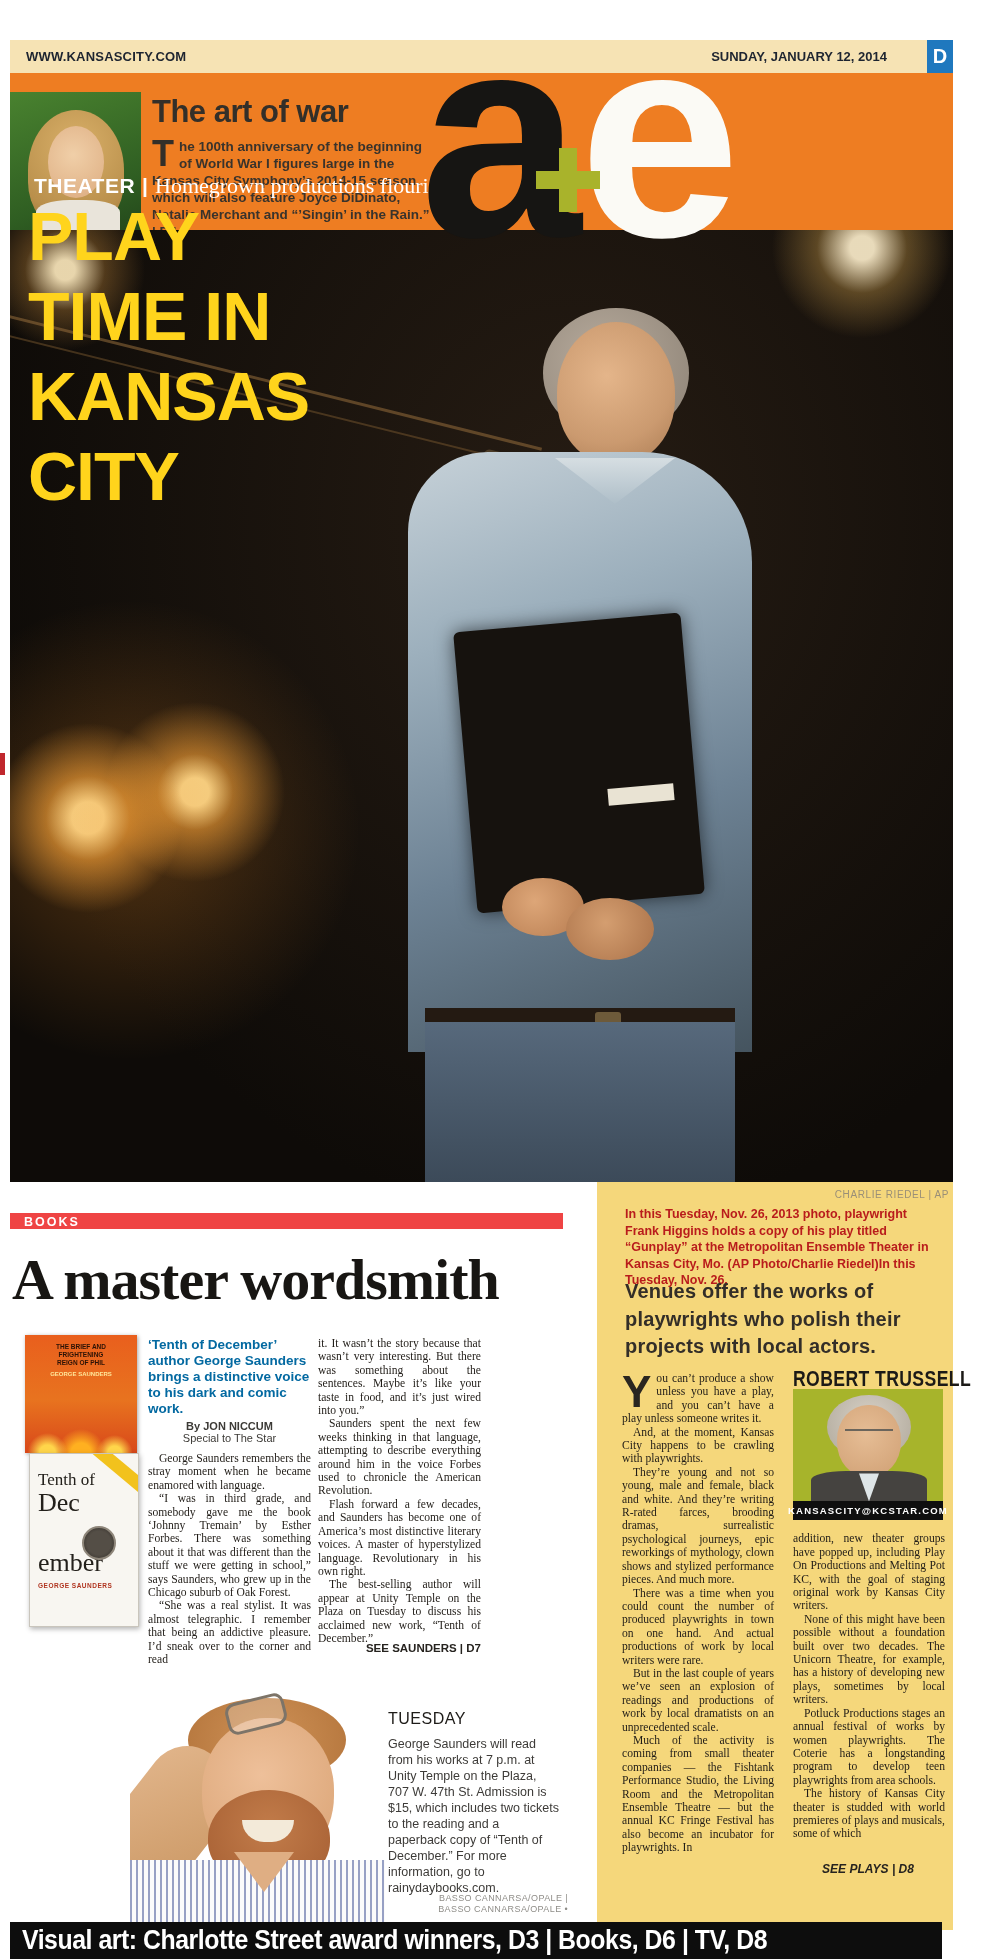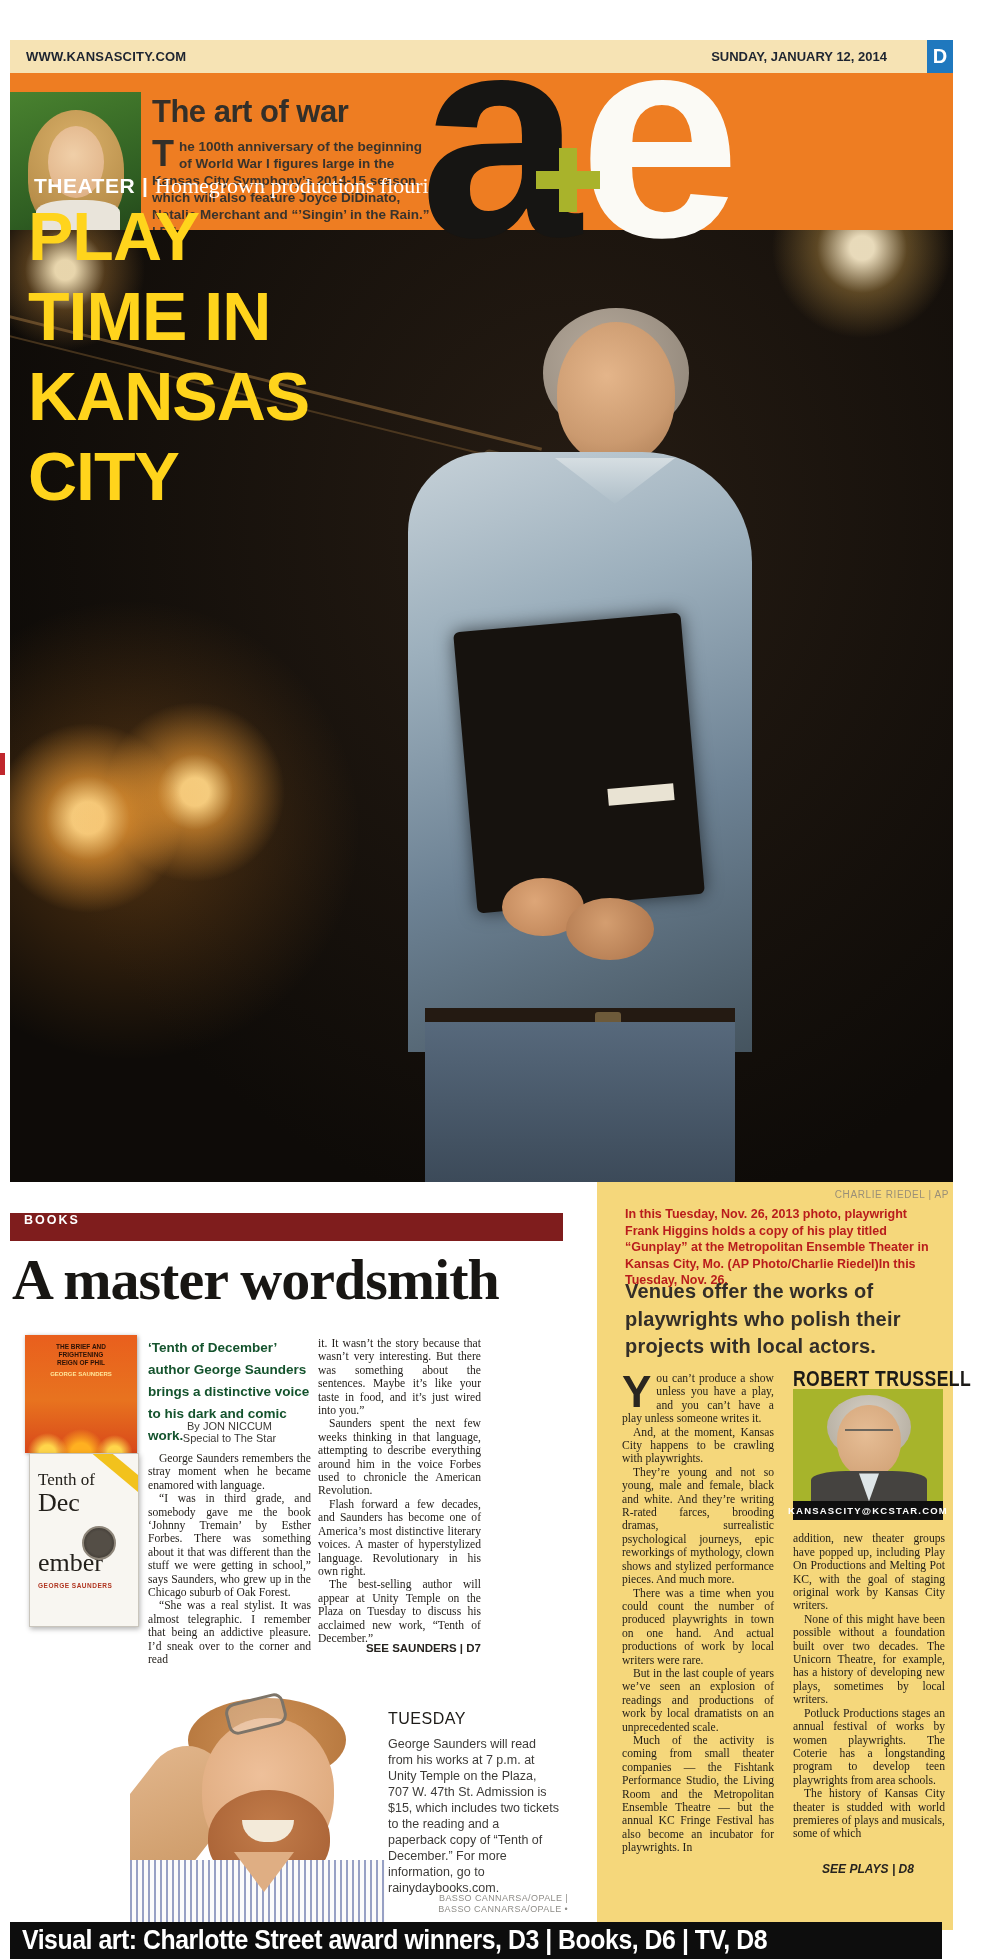--- a/index.html
+++ b/index.html
@@ -103,21 +103,21 @@
      border-top:2px solid #6b655c;}
   .mug .suit{position:absolute;left:18px;top:82px;width:116px;height:30px;border-radius:30% 30% 0 0;background:#454340;}
   .mug .shirt{position:absolute;left:66px;top:84px;width:20px;height:28px;background:#dfe6e8;clip-path:polygon(0 0,100% 0,50% 100%);}
   .emailbar{width:150px;height:19px;background:#0f0f0f;color:#fff;font-size:9.5px;font-weight:bold;
      letter-spacing:1.2px;display:flex;align-items:center;justify-content:center;margin:0 0 12px 0;
      font-family:"Liberation Sans",sans-serif;}
   .jump-plays{position:absolute;left:196px;top:680px;width:150px;text-align:center;
      font-family:"Liberation Sans",sans-serif;font-size:12px;font-weight:bold;color:#26231f;font-style:italic;}
 
   
-  .booksbar{left:10px;top:1213px;width:553px;height:28px;background:#7f1d1d;display:flex;align-items:flex-start;}
+  .booksbar{left:10px;top:1213px;width:553px;height:16px;background:#ef4444;display:flex;align-items:flex-end;}
   .booksbar span{margin-left:14px;color:#fff;font-weight:bold;font-size:12.5px;letter-spacing:2px;}
   .books-headline{left:12px;top:1246px;font-family:"Liberation Serif",serif;font-size:58px;
      font-weight:bold;color:#181613;letter-spacing:-1px;}
 
   .bookcover{left:25px;top:1335px;width:112px;height:290px;}
   .cover-top{position:absolute;left:0;top:0;width:112px;height:118px;overflow:hidden;
      background:linear-gradient(180deg,#e95f1d,#e8731f 55%,#d8481a);
      box-shadow:1px 1px 4px rgba(0,0,0,.35);}
   .cover-top .tt{margin:8px 6px 0 6px;color:#2a1206;font-size:6.5px;font-weight:bold;line-height:8px;text-align:center;}
   .cover-top .ta{margin-top:4px;color:#ffe79a;font-size:6px;font-weight:bold;text-align:center;}
@@ -128,23 +128,23 @@
   .cover-bottom{position:absolute;left:4px;top:118px;width:108px;height:172px;background:#f8f6f1;
      border:1px solid #c9c5bc;box-shadow:1px 2px 5px rgba(0,0,0,.3);overflow:hidden;}
   .ribbon{position:absolute;right:-22px;top:8px;width:80px;height:13px;background:#f2c21d;transform:rotate(40deg);}
   .cb-t1{margin:16px 0 0 8px;font-family:"Liberation Serif",serif;font-size:17px;color:#23201b;}
   .cb-t2{margin:0 0 0 8px;font-family:"Liberation Serif",serif;font-size:26px;line-height:26px;color:#23201b;}
   .seal{position:absolute;left:52px;top:72px;width:30px;height:30px;border-radius:50%;
      background:radial-gradient(circle,#544e46 55%,#2e2a25);border:2px solid #8e867a;}
   .cb-t3{margin:34px 0 0 8px;font-family:"Liberation Serif",serif;font-size:26px;line-height:26px;color:#23201b;}
   .cb-author{margin:6px 0 0 8px;font-size:6.5px;font-weight:bold;color:#b0341f;letter-spacing:.5px;}
 
-  .deck{left:148px;top:1337px;width:170px;font-size:13.5px;line-height:22px;font-weight:bold;color:#14532d;}
+  .deck{left:148px;top:1337px;width:170px;font-size:13.5px;line-height:16px;font-weight:bold;color:#0369a1;}
   .byline{left:148px;top:1420px;width:163px;text-align:center;color:#3c3a36;}
-  .byline .b1{font-size:11px;font-weight:normal;}
+  .byline .b1{font-size:11px;font-weight:bold;}
   .byline .b2{font-size:11px;}
   .bcol{position:absolute;width:163px;font-family:"Liberation Serif",serif;font-size:11.6px;
      line-height:13.4px;color:#201c17;text-align:justify;}
   .bcol p{margin:0;text-indent:11px;}
   .bcol p.nofirst{text-indent:0;}
   .bcol1{left:148px;top:1452px;}
   .bcol2{left:318px;top:1337px;}
   .jump-saunders{left:318px;top:1642px;width:163px;text-align:right;font-size:11.5px;font-weight:bold;color:#26231f;}
 
   .saundersphoto{left:130px;top:1692px;width:255px;height:238px;overflow:hidden;background:#fff;}

